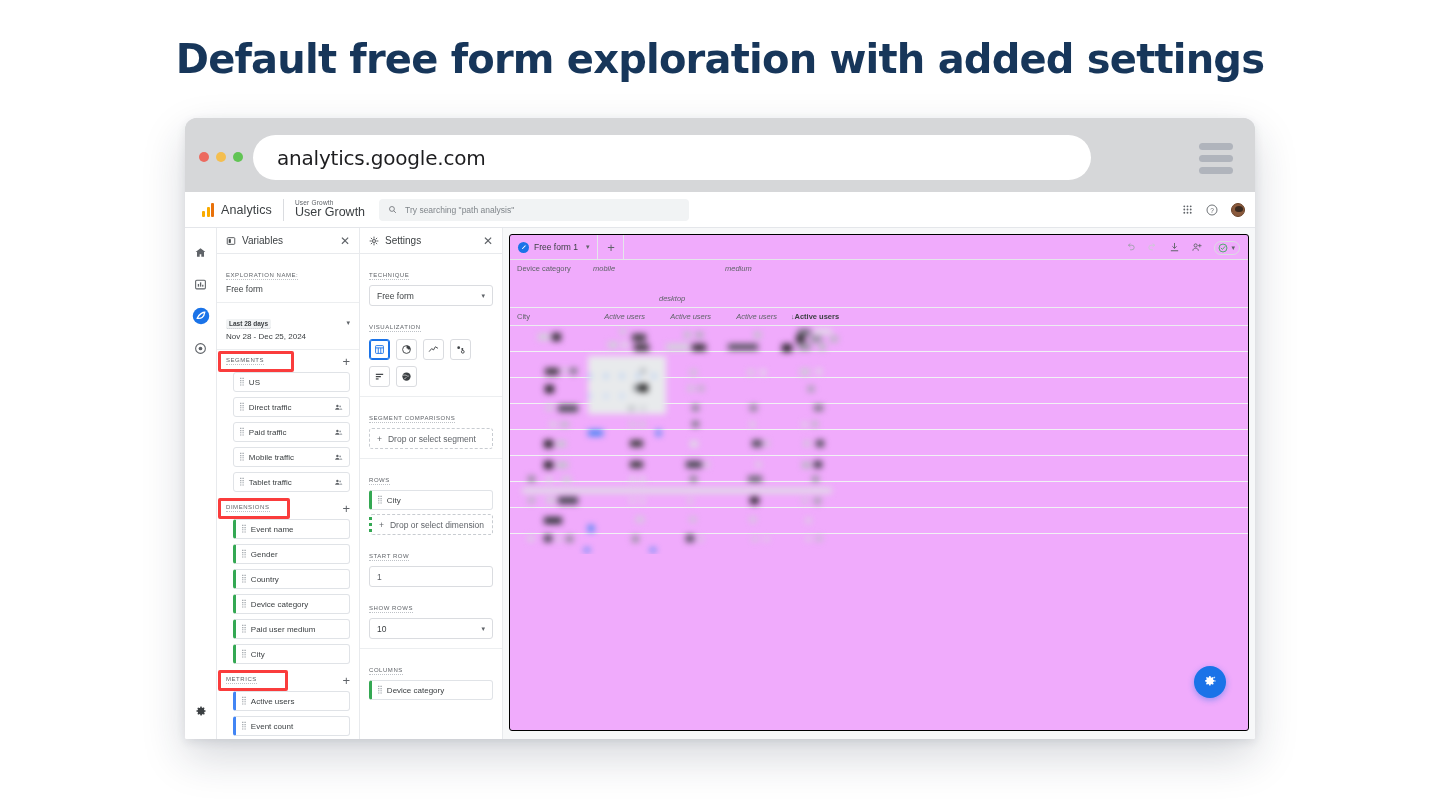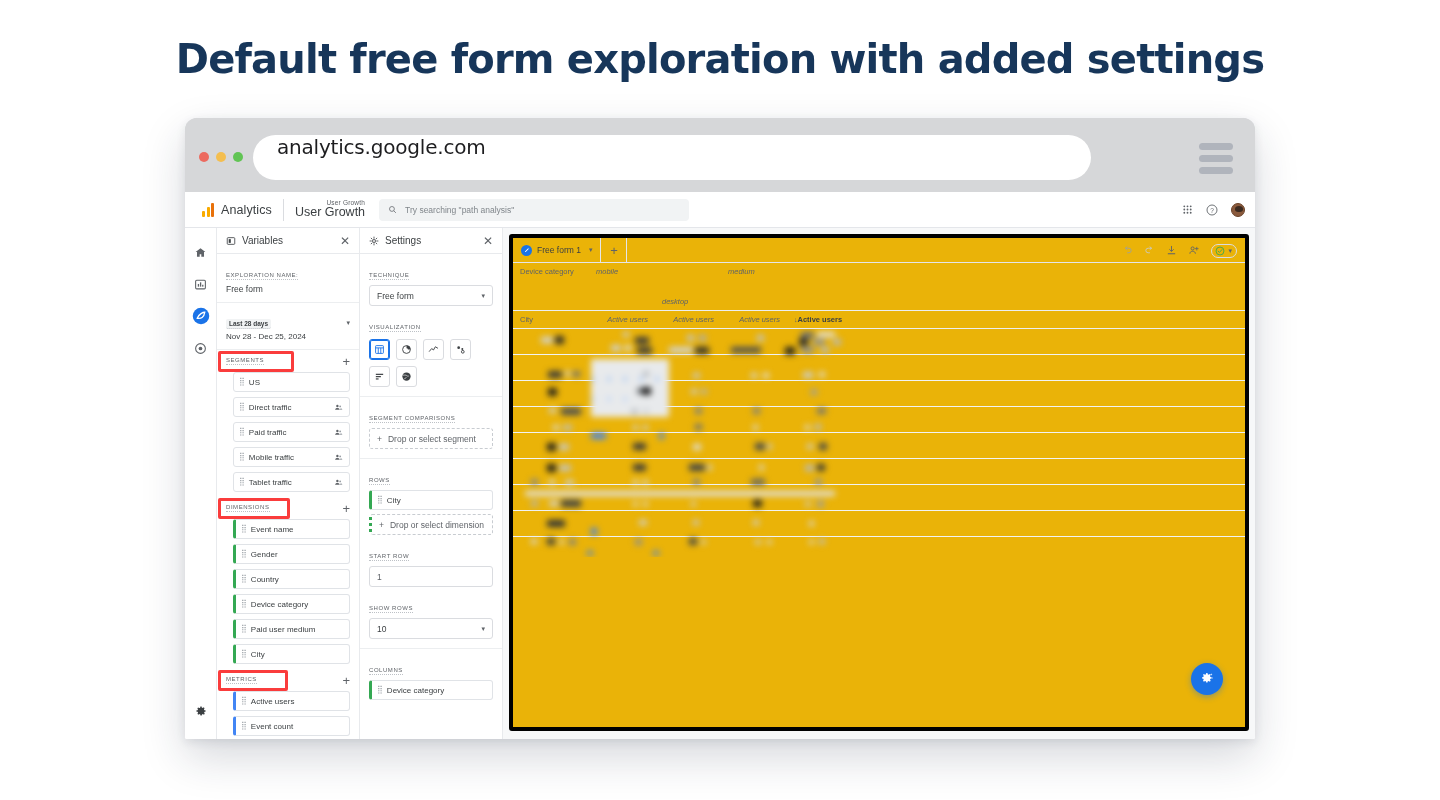--- a/index.html
+++ b/index.html
@@ -32,21 +32,21 @@
   .chrome {
     position: relative; height: 74px; background: #d6d7d9;
   }
   .dots { position: absolute; left: 14px; top: 34px; display: flex; gap: 7px; }
   .dot { width: 10px; height: 10px; border-radius: 50%; }
   .dot.r { background: #ec6a5f; } .dot.y { background: #f4be4f; } .dot.g { background: #61c454; }
 
   .urlbar {
     position: absolute; left: 68px; top: 17px; width: 838px; height: 45px;
     background: #fff; border-radius: 23px;
-    display: flex; padding: 0 24px;
+    display: flex; align-items: center; padding: 0 24px;
   }
   .urlbar span {
     font-family: "DejaVu Sans", sans-serif;
     font-size: 20px; color: #1d1d1f; letter-spacing: -0.2px;
   }
   .hamburger {
     position: absolute; right: 18px; top: 21px; width: 42px; height: 38px;
     display: flex; flex-direction: column; justify-content: center; gap: 5px; align-items: center;
   }
   .hamburger i { display: block; width: 34px; height: 7px; border-radius: 4px; background: #b0b4bc; }
@@ -62,21 +62,21 @@
     height: 36px; border-bottom: 1px solid #e4e6ea;
     display: flex; align-items: center; padding: 0 12px; position: relative;
   }
   .ga-logo { display: flex; align-items: flex-end; gap: 1.5px; height: 14px; margin: 0 7px 0 5px; }
   .ga-logo i { width: 3px; background: #f9ab00; border-radius: 1px; }
   .ga-logo i:nth-child(1) { height: 6px; }
   .ga-logo i:nth-child(2) { height: 10px; }
   .ga-logo i:nth-child(3) { height: 14px; background:#e8710a; }
   .ga-word { font-size: 12.5px; color: #3c4043; letter-spacing: .1px; }
   .ga-divider { width:1px; height:22px; background:#dadce0; margin:0 11px; }
-  .ga-prop { line-height: 1.05; text-align: right; }
+  .ga-prop { line-height: 1.05; }
   .ga-prop .small { font-size: 6.5px; color: #5f6368; letter-spacing:.2px; }
   .ga-prop .big { font-size: 12.5px; color: #3c4043; }
   .ga-search {
     margin-left: 14px; width: 310px; height: 22px; background: #f1f3f4;
     border-radius: 4px; display: flex; align-items: center; padding: 0 9px; gap: 8px;
   }
   .ga-search .ph { font-size: 8.5px; color: #80868b; }
   .ga-right { position: absolute; right: 10px; display: flex; align-items: center; gap: 13px; }
   .avatar { width: 14px; height: 14px; border-radius: 50%; background: #8a5a3c; border:1px solid #6b4329; position:relative; overflow:hidden;}
   .avatar:after{content:"";position:absolute;left:3px;top:2px;width:8px;height:6px;border-radius:50% 50% 40% 40%;background:#3b2a20;}
@@ -162,21 +162,21 @@
 
   .dropzone {
     margin-top: 4px; height: 21px; border: 1px dashed #c8ccd1; border-radius: 3px;
     display: flex; align-items: center; gap: 6px; padding-left: 7px;
     font-size: 8.5px; color: #5f6368;
   }
   .dropzone.dim { border-left: 3px dotted #34a853; }
 
   
   .canvas { flex: 1; background: #f7f8f9; padding: 6px 6px 8px 6px; position: relative; }
-  .card { height: 100%; background: #eab308; border: 4px solid #000000; border-radius: 3px; position: relative; overflow: hidden; }
+  .card { height: 100%; background: #f0abfc; border: 1px solid #000000; border-radius: 3px; position: relative; overflow: hidden; }
 
   .tabbar { height: 25px; border-bottom: 1px solid #e4e6ea; display: flex; align-items: stretch; position: relative; }
   .tab {
     display: flex; align-items: center; gap: 5px; padding: 0 8px;
     border-right: 1px solid #e4e6ea; font-size: 8.5px; color: #3c4043;
   }
   .tab .badge { width: 11px; height: 11px; border-radius: 50%; background: #1a73e8; display:flex; align-items:center; justify-content:center; }
   .tab .car { font-size: 7px; color: #5f6368; margin-left: 3px; }
   .tabplus { width: 26px; display: flex; align-items: center; justify-content: center; font-size: 13px; color: #5f6368; border-right: 1px solid #e4e6ea; }
   .tbar-right { position: absolute; right: 8px; top: 0; height: 25px; display: flex; align-items: center; gap: 11px; }

